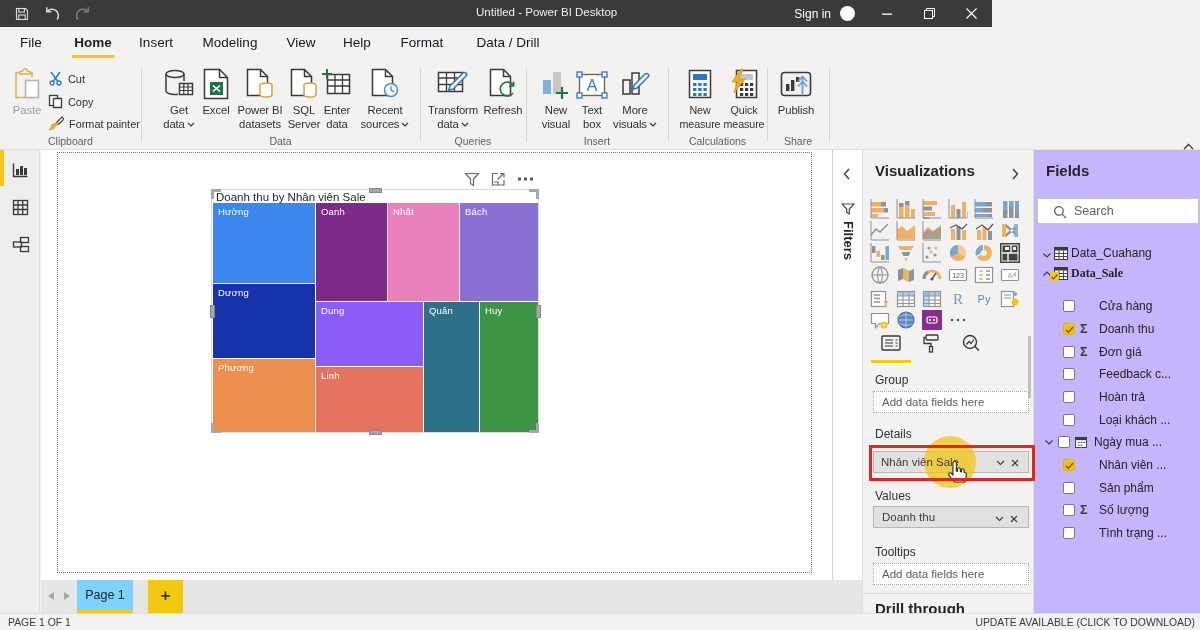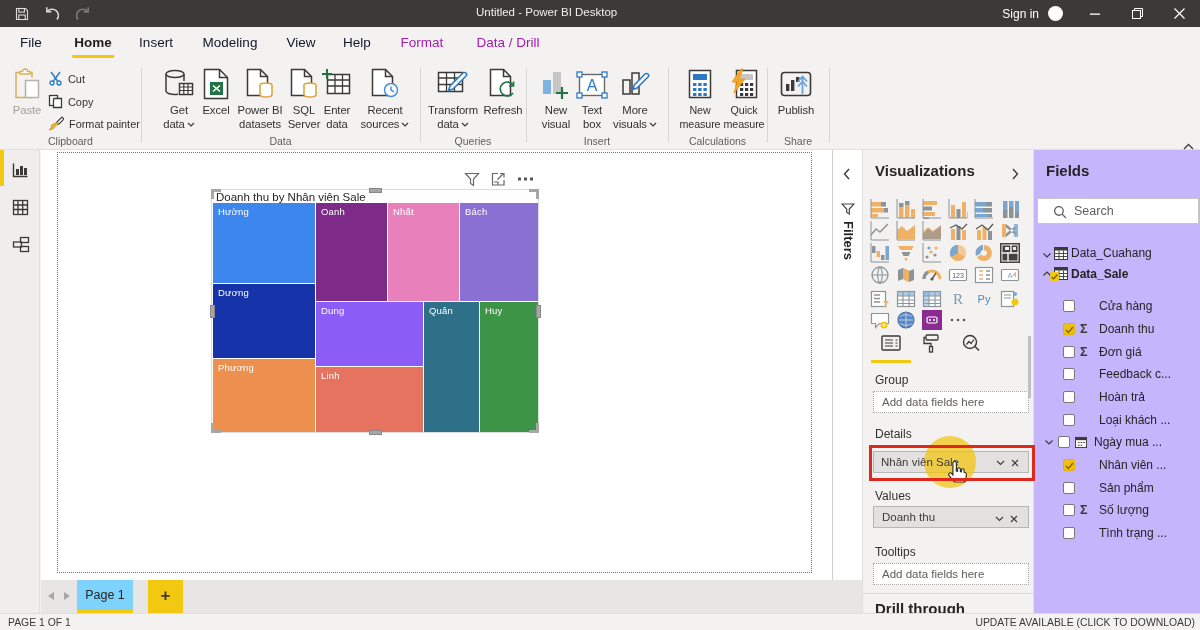--- a/index.html
+++ b/index.html
@@ -1,34 +1,34 @@
 <!DOCTYPE html>
 <html><head>
 <meta charset="utf-8">
 <style>
 * { margin:0; padding:0; box-sizing:border-box; }
 html,body { width:1200px; height:630px; overflow:hidden; font-family:"Liberation Sans", sans-serif; }
 .app { position:relative; width:1200px; height:630px; background:#f3f2f1; }
 
 
-.titlebar { position:absolute; left:0; top:0; width:1200px; height:27px; background:#3b3a38; color:#fff; }
+.titlebar { position:absolute; left:0; top:0; width:992px; height:27px; background:#3b3a38; color:#fff; }
 .tb-title { position:absolute; left:476px; top:6px; font-size:11.5px; color:#f0efee; }
 .tb-left { position:absolute; left:0; top:0; height:27px; display:flex; align-items:center; }
 .tb-left svg { margin-left:15px; }
 .tb-right { position:absolute; right:0; top:0; height:27px; display:flex; align-items:center; }
 .signin { font-size:12px; color:#fff; margin-right:9px; }
 .avatar { width:15px; height:15px; border-radius:50%; background:#fdfdfd; margin-right:11px; }
 .winbtn { width:42px; height:27px; display:flex; align-items:center; justify-content:center; }
 
 
 .menubar { position:absolute; left:0; top:27px; width:1200px; height:33px; background:#f3f2f1; display:flex; align-items:center; }
 .menu-item { font-size:13.5px; color:#0f172a; height:33px; line-height:31px; position:absolute; transform:translateX(-50%); }
 .menu-item.sel { font-weight:bold; color:#201f1e; }
 .menu-item.sel:after { content:""; position:absolute; left:-2px; right:-2px; bottom:2px; height:3px; background:#f2c811; }
-.menu-item.gold { color:#a21caf; }
+.menu-item.gold { color:#0f172a; }
 
 
 .ribbon { position:absolute; left:0; top:60px; width:1200px; height:90px; background:#f3f2f1; border-bottom:1px solid #e1dfdd; }
 .rgroup { position:absolute; top:0; height:90px; }
 .rgroup .glabel { position:absolute; bottom:3px; left:0; right:0; text-align:center; font-size:10.5px; color:#605e5c; }
 .gsep { position:absolute; top:8px; width:1px; height:74px; background:#d8d6d4; }
 .bigbtn { position:absolute; top:6px; text-align:center; }
 .bigbtn .bicon { height:34px; display:flex; align-items:flex-end; justify-content:center; }
 .bigbtn .blabel { font-size:11.3px; color:#323130; line-height:14px; margin-top:3px; white-space:pre-line; letter-spacing:-0.1px; }
 .caret { display:inline-block; vertical-align:1px; margin-left:2px; }
@@ -763,21 +763,21 @@
           <svg width="10" height="10" viewBox="0 0 10 10" style="flex:none;margin-right:2px;">
             <path d="M1.5 6.5L5 3l3.5 3.5" fill="none" stroke="#3b3a39" stroke-width="1.2"></path>
           </svg>
           <span style="position:relative;flex:none;margin-right:3px;width:14px;height:13px;display:inline-block;"><svg width="14" height="13" viewBox="0 0 14 13">
               <rect x="0.5" y="0.5" width="13" height="12" fill="#fff" stroke="#3b3a39"></rect>
               <rect x="0.5" y="0.5" width="13" height="3" fill="#3b3a39"></rect>
               <path d="M0.5 6.5h13M0.5 9.5h13M5 3.5v9M9.5 3.5v9" stroke="#3b3a39" stroke-width="0.9"></path>
             </svg><span style="position:absolute;left:-4px;top:5px;width:9px;height:9px;border-radius:2px;background:#f2c811;"></span><svg style="position:absolute;left:-3px;top:7px;" width="7" height="6" viewBox="0 0 7 6">
               <path d="M0.5 3l2 2L6.5 0.5" fill="none" stroke="#6b5d00" stroke-width="1.2"></path>
             </svg></span>
-          <span style="font-weight:bold;">Data_Sale</span>
+          <span style="font-weight:bold;font-family:Liberation Serif, serif;">Data_Sale</span>
         </div>
 <div class="frow" style="left:29px;top:144px;">
           <span class="cb"></span>
           <span class="slot"></span>
           <span>Cửa hàng</span>
         </div>
 <div class="frow" style="left:29px;top:167px;">
           <span class="cb on" style="position:relative;">
             <svg style="position:absolute;left:1px;top:2px;" width="9" height="8" viewBox="0 0 9 8">
               <path d="M1 4l2.5 2.5L8 1" fill="none" stroke="#7a6300" stroke-width="1.3"></path>

